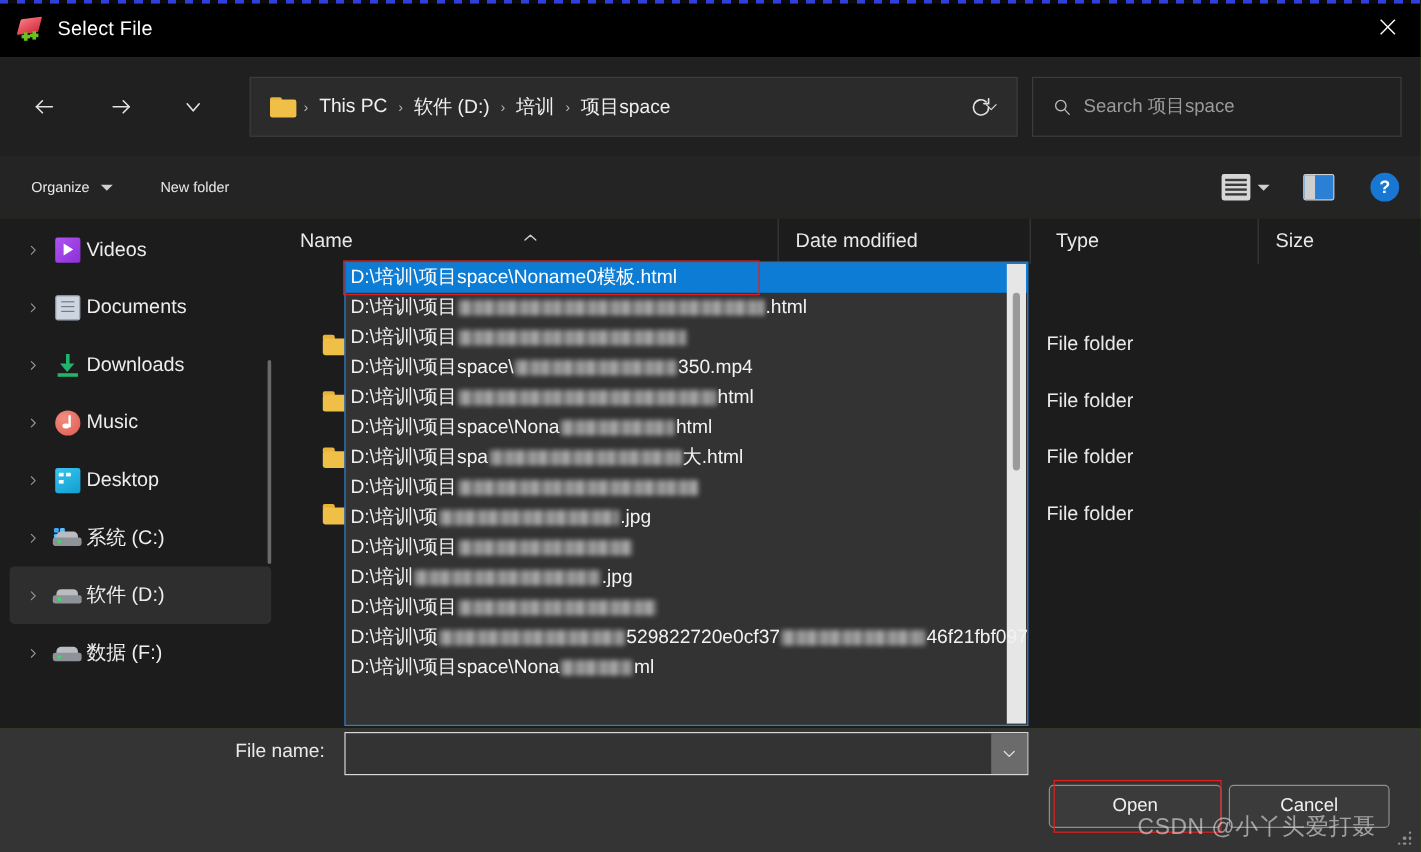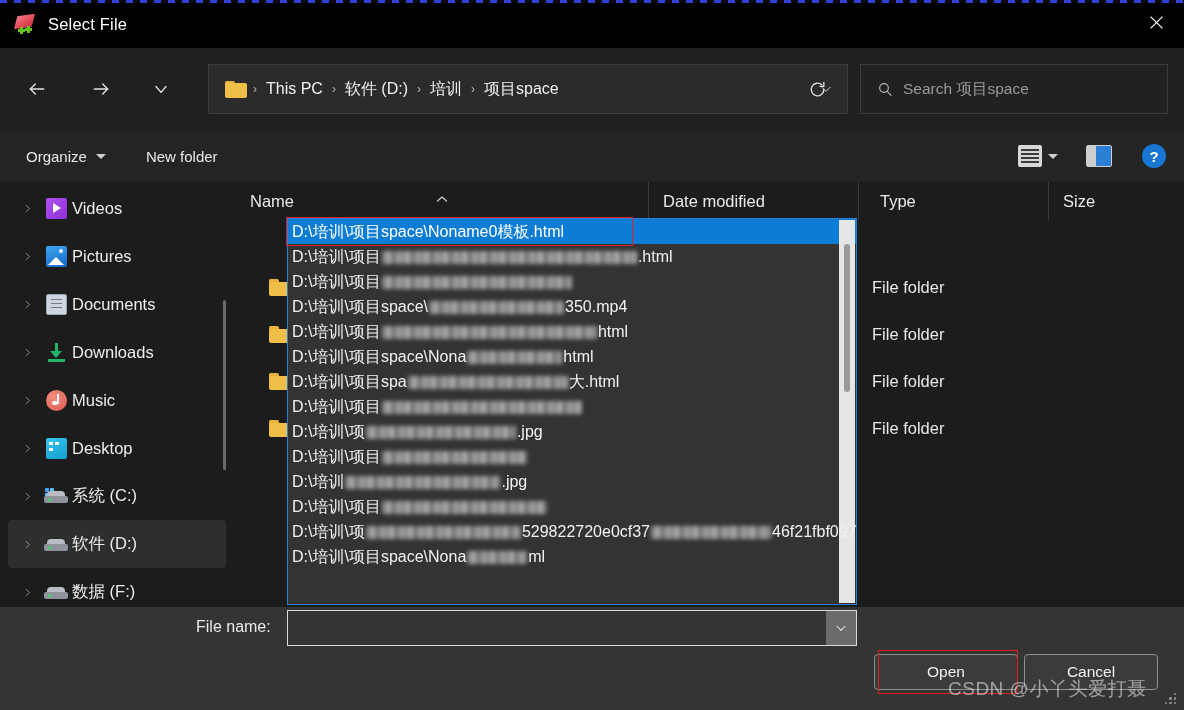--- a/index.html
+++ b/index.html
@@ -113,21 +113,21 @@
   }
   .search-input::placeholder { color: #9a9a9a; }
 
   
   .cmdbar {
     position: absolute; left: 0; top: 130px; width: 1184px; height: 52px;
     background: #242424;
     display: flex; align-items: center;
   }
   .cmd-item {
-    color: #e9e9e9; font-size: 15px; display: flex; align-items: center;
+    color: #e9e9e9; font-size: 12px; display: flex; align-items: center;
     white-space: nowrap;
   }
   .cmd-organize { margin-left: 26px; }
   .cmd-caret {
     margin-left: 9px; width: 0; height: 0;
     border-left: 5px solid transparent; border-right: 5px solid transparent;
     border-top: 5.5px solid #cfcfcf;
   }
   .cmd-newfolder { margin-left: 40px; }
 
@@ -528,31 +528,20 @@
           <svg viewBox="0 0 24 24" fill="none" stroke="currentColor" stroke-width="2" stroke-linecap="round" stroke-linejoin="round">
               <polyline points="9,5 16,12 9,19"></polyline>
             </svg>
         </span>
         <span class="side-ico">
             <span class="ic ic-videos"></span>
           </span>
         <span class="side-label">Videos</span>
       </div>
 
-      <div class="side-item">
-        <span class="side-chev">
-          <svg viewBox="0 0 24 24" fill="none" stroke="currentColor" stroke-width="2" stroke-linecap="round" stroke-linejoin="round">
-              <polyline points="9,5 16,12 9,19"></polyline>
-            </svg>
-        </span>
-        <span class="side-ico">
-            <span class="ic ic-pictures"></span>
-          </span>
-        <span class="side-label">Pictures</span>
-      </div>
 
       <div class="side-item">
         <span class="side-chev">
           <svg viewBox="0 0 24 24" fill="none" stroke="currentColor" stroke-width="2" stroke-linecap="round" stroke-linejoin="round">
               <polyline points="9,5 16,12 9,19"></polyline>
             </svg>
         </span>
         <span class="side-ico">
             <span class="ic ic-documents">
               <i></i>

